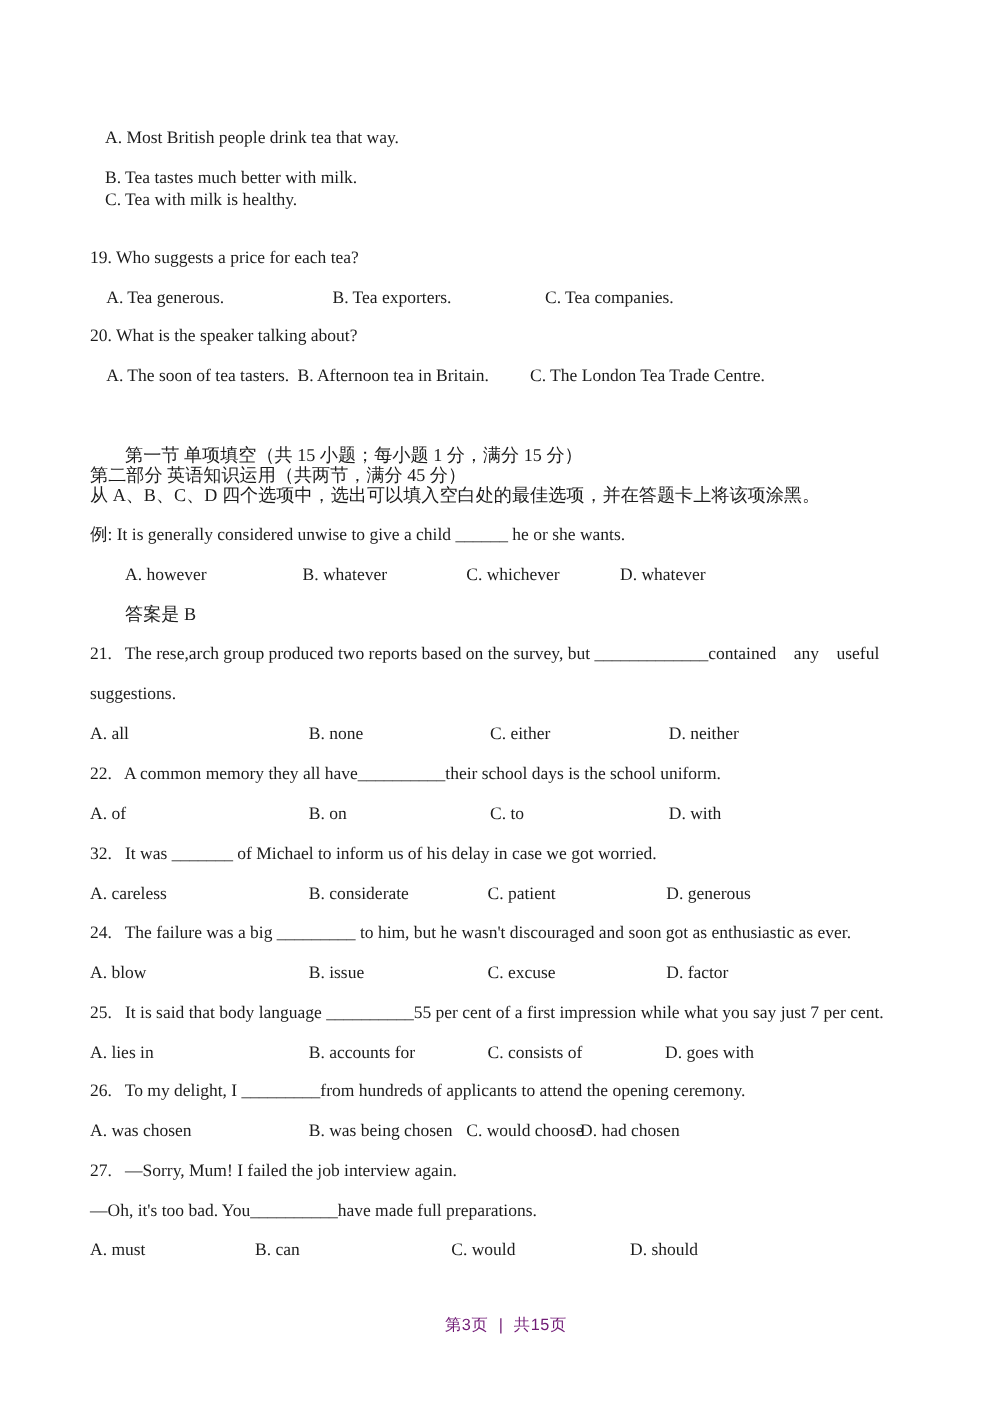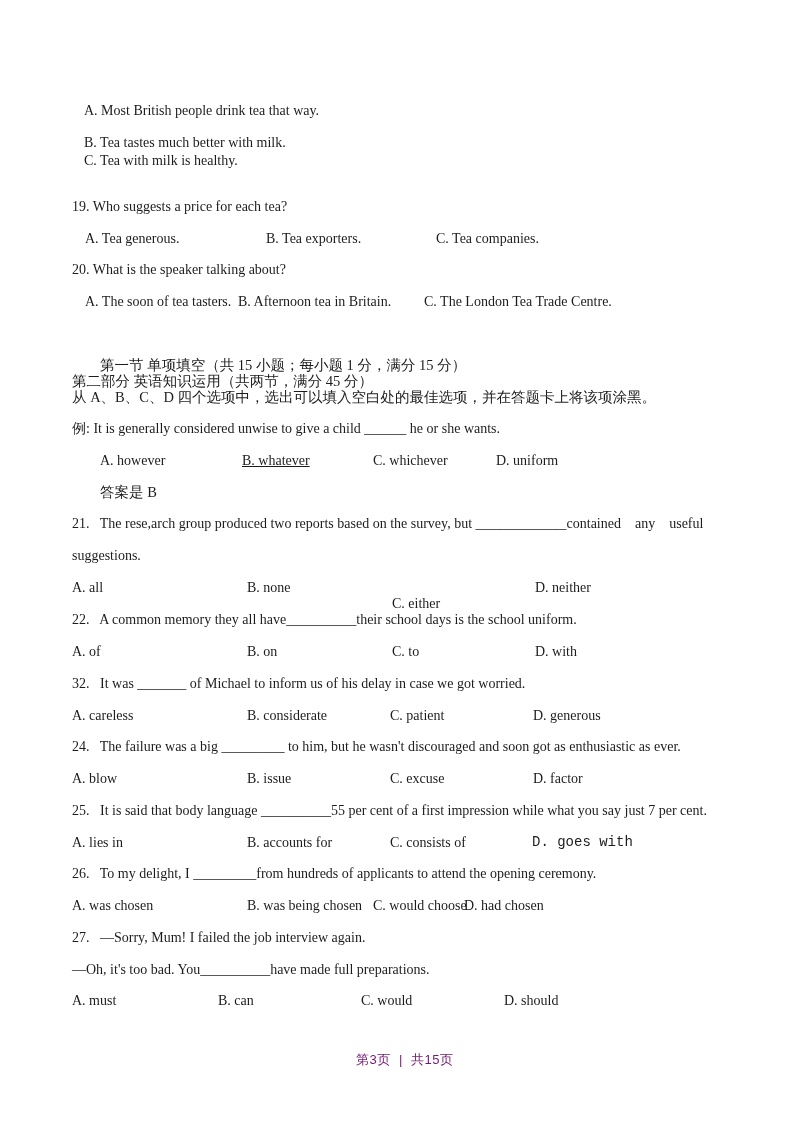--- a/index.html
+++ b/index.html
@@ -55,35 +55,35 @@
       <div class="line" style="top: 134px;"><span class="seg" style="left: 84px;">B. Tea tastes much better with milk.</span></div>
       <div class="line" style="top: 152px;"><span class="seg" style="left: 84px;">C. Tea with milk is healthy.</span></div>
       <div class="line" style="top: 198px;"><span class="seg" style="left: 72px;">19. Who suggests a price for each tea?</span></div>
       <div class="line" style="top: 230px;"><span class="seg" style="left: 85px;">A. Tea generous.</span><span class="seg" style="left: 266px;">B. Tea exporters.</span><span class="seg" style="left: 436px;">C. Tea companies.</span></div>
       <div class="line" style="top: 261px;"><span class="seg" style="left: 72px;">20. What is the speaker talking about?</span></div>
       <div class="line" style="top: 293px;"><span class="seg" style="left: 85px;">A. The soon of tea tasters.</span><span class="seg" style="left: 238px;">B. Afternoon tea in Britain.</span><span class="seg" style="left: 424px;">C. The London Tea Trade Centre.</span></div>
       <div class="line zh" style="top: 325px; margin-top: 48px;"><span class="seg" style="left: 72px;">第二部分 英语知识运用（共两节，满分 45 分）</span></div>
       <div class="line zh" style="top: 357px;"><span class="seg" style="left: 100px;">第一节 单项填空（共 15 小题；每小题 1 分，满分 15 分）</span></div>
       <div class="line zh" style="top: 389px;"><span class="seg" style="left: 72px;">从 A、B、C、D 四个选项中，选出可以填入空白处的最佳选项，并在答题卡上将该项涂黑。</span></div>
       <div class="line" style="top: 420px;"><span class="seg" style="left: 72px; text-align: center;">例: It is generally considered unwise to give a child ______ he or she wants.</span></div>
-      <div class="line" style="top: 452px;"><span class="seg" style="left: 100px;">A. however</span><span class="seg" style="left: 242px; text-decoration: underline;">B. whatever</span><span class="seg" style="left: 373px;">C. whichever</span><span class="seg" style="left: 496px;">D. uniform</span></div>
+      <div class="line" style="top: 452px;"><span class="seg" style="left: 100px;">A. however</span><span class="seg" style="left: 242px;">B. whatever</span><span class="seg" style="left: 373px;">C. whichever</span><span class="seg" style="left: 496px;">D. whatever</span></div>
       <div class="line zh" style="top: 484px;"><span class="seg" style="left: 100px;">答案是 B</span></div>
       <div class="line" style="top: 515px;"><span class="seg" style="left: 72px;">21.   The rese,arch group produced two reports based on the survey, but _____________contained    any    useful</span></div>
       <div class="line" style="top: 547px;"><span class="seg" style="left: 72px;">suggestions.</span></div>
-      <div class="line" style="top: 579px;"><span class="seg" style="left: 72px;">A. all</span><span class="seg" style="left: 247px;">B. none</span><span class="seg" style="left: 392px; margin-top: 16px;">C. either</span><span class="seg" style="left: 535px;">D. neither</span></div>
+      <div class="line" style="top: 579px;"><span class="seg" style="left: 72px;">A. all</span><span class="seg" style="left: 247px;">B. none</span><span class="seg" style="left: 392px;">C. either</span><span class="seg" style="left: 535px;">D. neither</span></div>
       <div class="line" style="top: 611px;"><span class="seg" style="left: 72px;">22.   A common memory they all have__________their school days is the school uniform.</span></div>
       <div class="line" style="top: 643px; padding-left: 34px;"><span class="seg" style="left: 72px;">A. of</span><span class="seg" style="left: 247px;">B. on</span><span class="seg" style="left: 392px;">C. to</span><span class="seg" style="left: 535px;">D. with</span></div>
       <div class="line" style="top: 675px;"><span class="seg" style="left: 72px;">32.   It was _______ of Michael to inform us of his delay in case we got worried.</span></div>
       <div class="line" style="top: 707px;"><span class="seg" style="left: 72px;">A. careless</span><span class="seg" style="left: 247px;">B. considerate</span><span class="seg" style="left: 390px;">C. patient</span><span class="seg" style="left: 533px;">D. generous</span></div>
       <div class="line" style="top: 738px;"><span class="seg" style="left: 72px;">24.   The failure was a big _________ to him, but he wasn't discouraged and soon got as enthusiastic as ever.</span></div>
       <div class="line" style="top: 770px;"><span class="seg" style="left: 72px;">A. blow</span><span class="seg" style="left: 247px;">B. issue</span><span class="seg" style="left: 390px;">C. excuse</span><span class="seg" style="left: 533px;">D. factor</span></div>
       <div class="line" style="top: 802px;"><span class="seg" style="left: 72px;">25.   It is said that body language __________55 per cent of a first impression while what you say just 7 per cent.</span></div>
-      <div class="line" style="top: 834px;"><span class="seg" style="left: 72px;">A. lies in</span><span class="seg" style="left: 247px;">B. accounts for</span><span class="seg" style="left: 390px;">C. consists of</span><span class="seg" style="left: 532px; font-family: Liberation Mono, monospace;">D. goes with</span></div>
+      <div class="line" style="top: 834px;"><span class="seg" style="left: 72px;">A. lies in</span><span class="seg" style="left: 247px;">B. accounts for</span><span class="seg" style="left: 390px;">C. consists of</span><span class="seg" style="left: 532px;">D. goes with</span></div>
       <div class="line" style="top: 865px;"><span class="seg" style="left: 72px;">26.   To my delight, I _________from hundreds of applicants to attend the opening ceremony.</span></div>
       <div class="line" style="top: 897px;"><span class="seg" style="left: 72px;">A. was chosen</span><span class="seg" style="left: 247px;">B. was being chosen</span><span class="seg" style="left: 373px;">C. would choose</span><span class="seg" style="left: 464px;">D. had chosen</span></div>
       <div class="line" style="top: 929px;"><span class="seg" style="left: 72px;">27.   —Sorry, Mum! I failed the job interview again.</span></div>
       <div class="line" style="top: 961px;"><span class="seg" style="left: 72px;">—Oh, it's too bad. You__________have made full preparations.</span></div>
-      <div class="line" style="top: 992px;"><span class="seg" style="left: 72px;">A. must</span><span class="seg" style="left: 218px;">B. can</span><span class="seg" style="left: 361px;">C. would</span><span class="seg" style="left: 504px;">D. should</span></div>
+      <div class="line" style="top: 992px;"><span class="seg" style="left: 72px;">A. must</span><span class="seg" style="left: 204px;">B. can</span><span class="seg" style="left: 361px;">C. would</span><span class="seg" style="left: 504px;">D. should</span></div>
     </div>
   <div class="footer">
     <span>第3页  |  共15页</span>
   </div>
 </div>
 
 </body></html>

